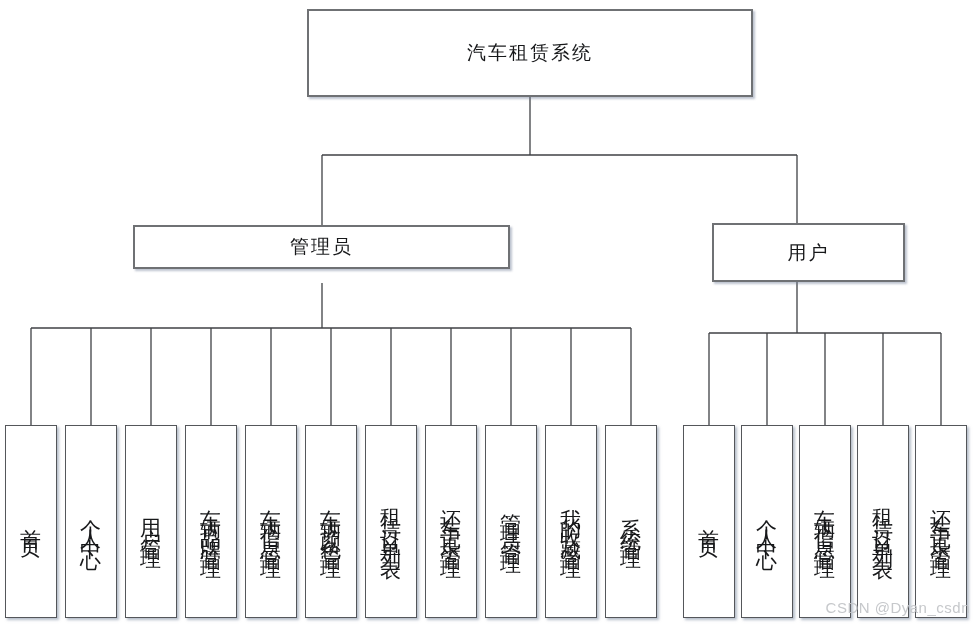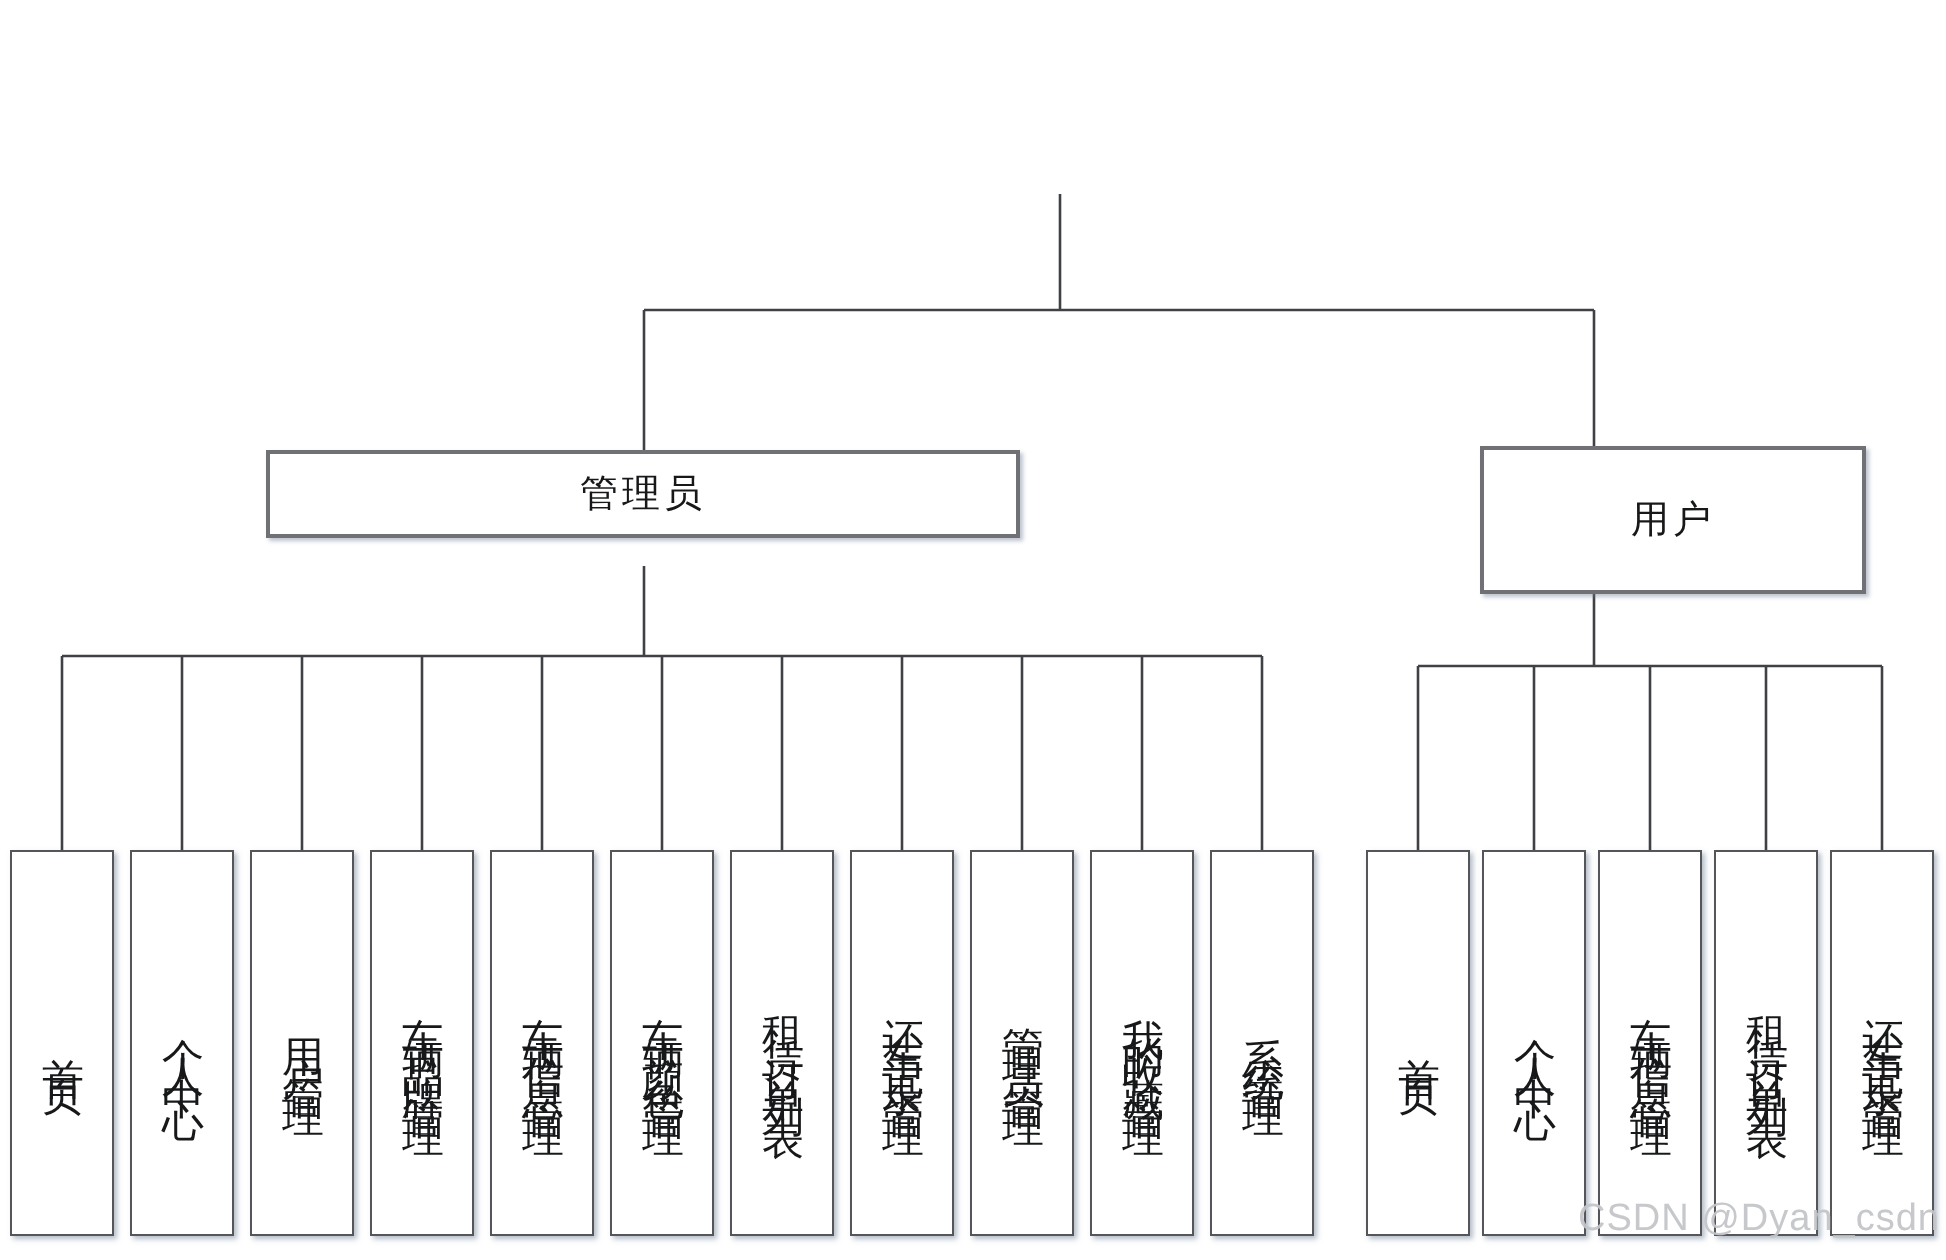--- a/index.html
+++ b/index.html
@@ -45,21 +45,21 @@
     text-orientation: upright;
     font-size: 21px;
     line-height: 1;
     letter-spacing: 10px;
   }
   .watermark {
     position: absolute;
     top: 599px;
     right: 3px;
     z-index: 3;
-    font-size: 19px;
+    font-size: 15px;
     letter-spacing: 0.5px;
     color: rgba(195,197,200,0.95);
     white-space: nowrap;
   }
 </style>
 </head>
 <body>
 
 <div class="canvas">
 
@@ -88,25 +88,28 @@
       <line x1="797" y1="282" x2="797" y2="333"></line>
       <line x1="709" y1="333" x2="941" y2="333"></line>
       <line x1="709" y1="333" x2="709" y2="425"></line>
       <line x1="767" y1="333" x2="767" y2="425"></line>
       <line x1="825" y1="333" x2="825" y2="425"></line>
       <line x1="883" y1="333" x2="883" y2="425"></line>
       <line x1="941" y1="333" x2="941" y2="425"></line>
     </g>
   </svg>
 
+  <div class="box hbox" style="left:307px; top:9px; width:446px; height:88px">
+    <span class="lbl">汽车租赁系统</span>
+  </div>
 
   <div class="box hbox" style="left:133px; top:225px; width:377px; height:44px">
     <span class="lbl">管理员</span>
   </div>
-  <div class="box hbox" style="left:740px; top:223px; width:193px; height:74px">
+  <div class="box hbox" style="left:712px; top:223px; width:193px; height:59px">
     <span class="lbl">用户</span>
   </div>
 
   <div class="box vbox" style="left:5px;   top:425px; width:52px; height:193px">
     <span class="lbl">首页</span>
   </div>
   <div class="box vbox" style="left:65px;  top:425px; width:52px; height:193px">
     <span class="lbl">个人中心</span>
   </div>
   <div class="box vbox" style="left:125px; top:425px; width:52px; height:193px">

